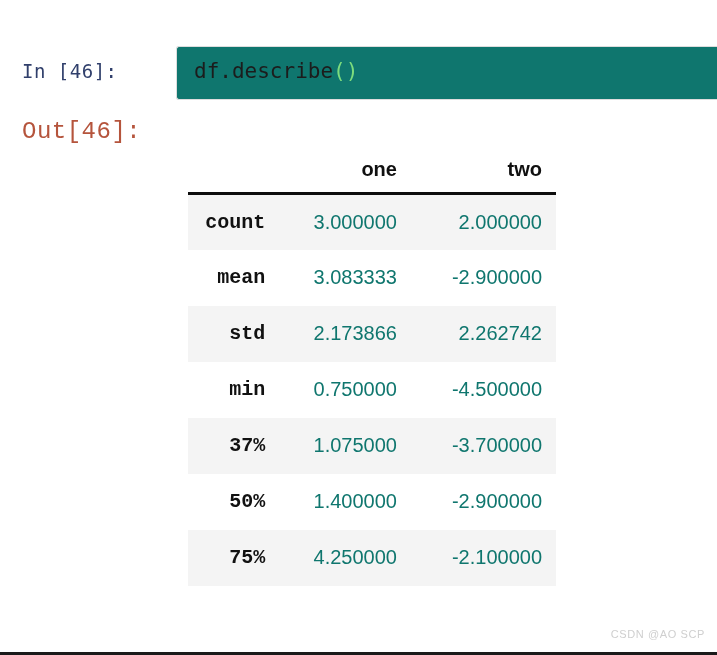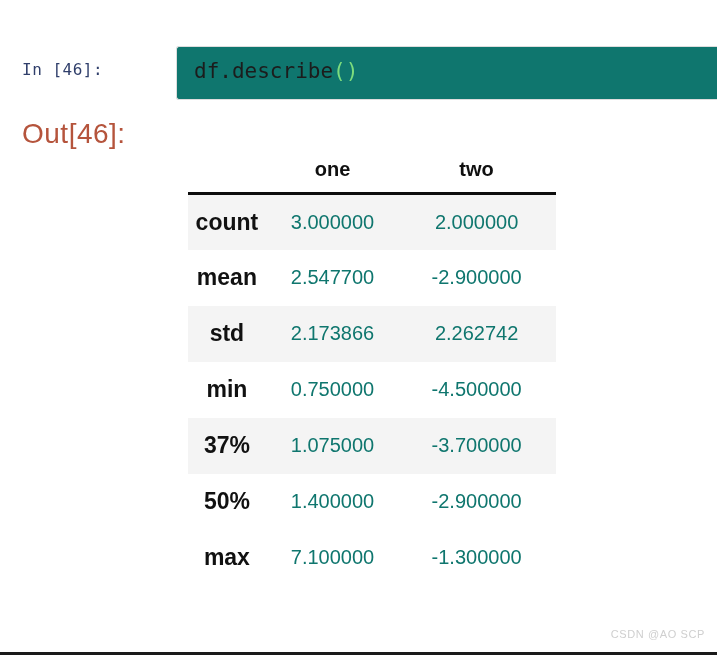--- a/index.html
+++ b/index.html
@@ -24,21 +24,21 @@
     left: 0;
     top: 46px;
     width: 717px;
     height: 58px;
   }
   #in-prompt {
     position: absolute;
     left: 22px;
     top: 14px;
     font-family: "DejaVu Sans Mono", "Liberation Mono", monospace;
-    font-size: 16px;
+    font-size: 19px;
     letter-spacing: 0.5px;
     color: #303f6b;
     white-space: pre;
   }
   #code-cell {
     position: absolute;
     left: 176px;
     top: 0px;
     width: 596px;
     height: 54px;
@@ -60,42 +60,42 @@
   }
   #code-text .paren {
     color: #7ddc7d;
   }
 
   
   #out-prompt {
     position: absolute;
     left: 22px;
     top: 118px;
-    font-family: Liberation Sans, sans-serif;
-    font-size: 28px;
+    font-family: Liberation Mono, monospace;
+    font-size: 24px;
     letter-spacing: 0.5px;
     color: #b5543c;
     white-space: pre;
   }
 
   
   #output-table {
     position: absolute;
     left: 188px;
     top: 148px;
     width: 368px;
     border-collapse: collapse;
     font-size: 20px;
     color: #191919;
   }
   #output-table th,
   #output-table td {
     padding: 0;
     margin: 0;
-    text-align: center;
+    text-align: right;
     vertical-align: middle;
     white-space: nowrap;
   }
   #output-table thead th {
     height: 42px;
     font-weight: bold;
     font-size: 20px;
     color: #101010;
     border-bottom: 3px solid #0d0d0d;
     padding-bottom: 2px;
@@ -108,23 +108,24 @@
     padding-right: 14px;
   }
   #output-table tbody tr {
     height: 56px;
   }
   #output-table tbody tr.striped {
     background: #f4f4f4;
   }
   #output-table tbody th.row-label {
     font-weight: bold;
-    font-size: 23px;
+    font-size: 20px;
     color: #111111;
     padding-right: 2px;
+    font-family: Liberation Mono, monospace;
   }
   #output-table tbody td.cell-value {
     font-weight: normal;
     font-size: 20px;
     color: #0f766e;
     padding-right: 14px;
   }
 
   
   #watermark {
@@ -159,21 +160,21 @@
     </tr>
   </thead>
   <tbody>
     <tr class="striped">
       <th class="row-label">count</th>
       <td class="cell-value">3.000000</td>
       <td class="cell-value">2.000000</td>
     </tr>
     <tr>
       <th class="row-label">mean</th>
-      <td class="cell-value">2.547700</td>
+      <td class="cell-value">3.083333</td>
       <td class="cell-value">-2.900000</td>
     </tr>
     <tr class="striped">
       <th class="row-label">std</th>
       <td class="cell-value">2.173866</td>
       <td class="cell-value">2.262742</td>
     </tr>
     <tr>
       <th class="row-label">min</th>
       <td class="cell-value">0.750000</td>
@@ -182,21 +183,21 @@
     <tr class="striped">
       <th class="row-label">37%</th>
       <td class="cell-value">1.075000</td>
       <td class="cell-value">-3.700000</td>
     </tr>
     <tr>
       <th class="row-label">50%</th>
       <td class="cell-value">1.400000</td>
       <td class="cell-value">-2.900000</td>
     </tr>
-    <tr>
-      <th class="row-label">max</th>
-      <td class="cell-value">7.100000</td>
-      <td class="cell-value">-1.300000</td>
+    <tr class="striped">
+      <th class="row-label">75%</th>
+      <td class="cell-value">4.250000</td>
+      <td class="cell-value">-2.100000</td>
     </tr>
   </tbody>
 </table>
 
 <div id="watermark">CSDN @AO SCP</div>
 
 </body></html>

